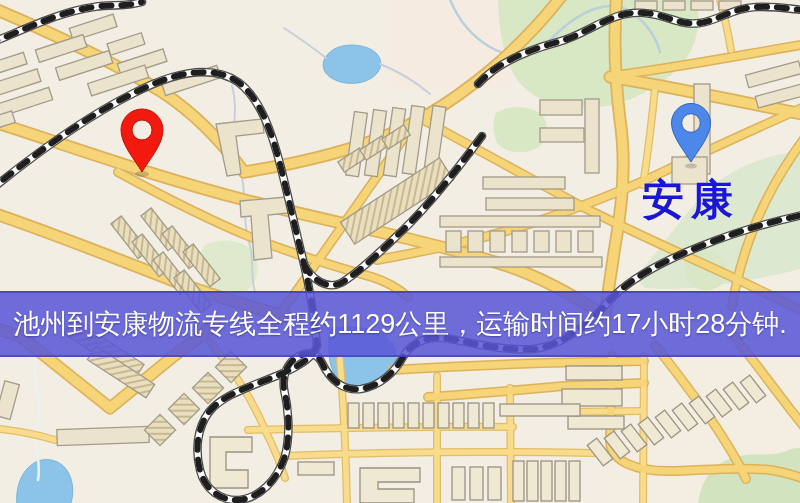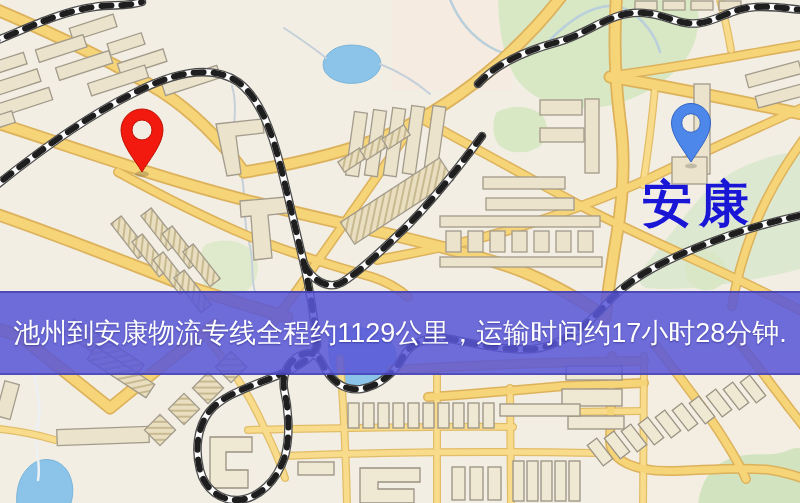--- a/index.html
+++ b/index.html
@@ -2,22 +2,22 @@
 <html><head>
 <meta charset="utf-8">
 <style>
   html,body{margin:0;padding:0;background:#ddd}
   #map-view{position:relative;width:800px;height:503px;overflow:hidden;background:#f2eee3;
     font-family:"Liberation Sans","DejaVu Sans",sans-serif}
   #map-view > svg{position:absolute;left:0;top:0}
   .place-label{position:absolute;font-family:"Liberation Serif","DejaVu Serif",serif;font-weight:700;
     letter-spacing:7px;line-height:1;white-space:nowrap;text-shadow:0 0 2px rgba(255,255,255,.45)}
   #origin-label{left:88px;top:177px;font-size:45px;color:#e8100a}
-  #destination-label{left:642px;top:179px;font-size:50px;color:#1a16d6}
-  #route-banner{position:absolute;left:0;right:0;top:291px;height:84px;box-sizing:border-box;
+  #destination-label{left:642px;top:179px;font-size:42px;color:#1a16d6}
+  #route-banner{position:absolute;left:0;right:0;top:291px;height:66px;box-sizing:border-box;
     background:rgba(88,86,215,.86);border-top:2px solid rgba(54,52,160,.6);
     border-bottom:2px solid rgba(54,52,160,.5);display:flex;align-items:center;justify-content:center;z-index:5}
   #banner-text{color:#fff;font-size:27px;white-space:nowrap;
     font-family:"Liberation Sans","DejaVu Sans",sans-serif;text-shadow:0 1px 2px rgba(40,40,130,.6)}
   .b{fill:#ebe3cb;stroke:#a39b8b;stroke-width:1.3}
   .p{fill:#efe8d2;stroke:#9a9284;stroke-width:1.3}
   .h{fill:url(#ht);stroke:#a39b8b;stroke-width:1.3}
 </style>
 </head>
 <body>

